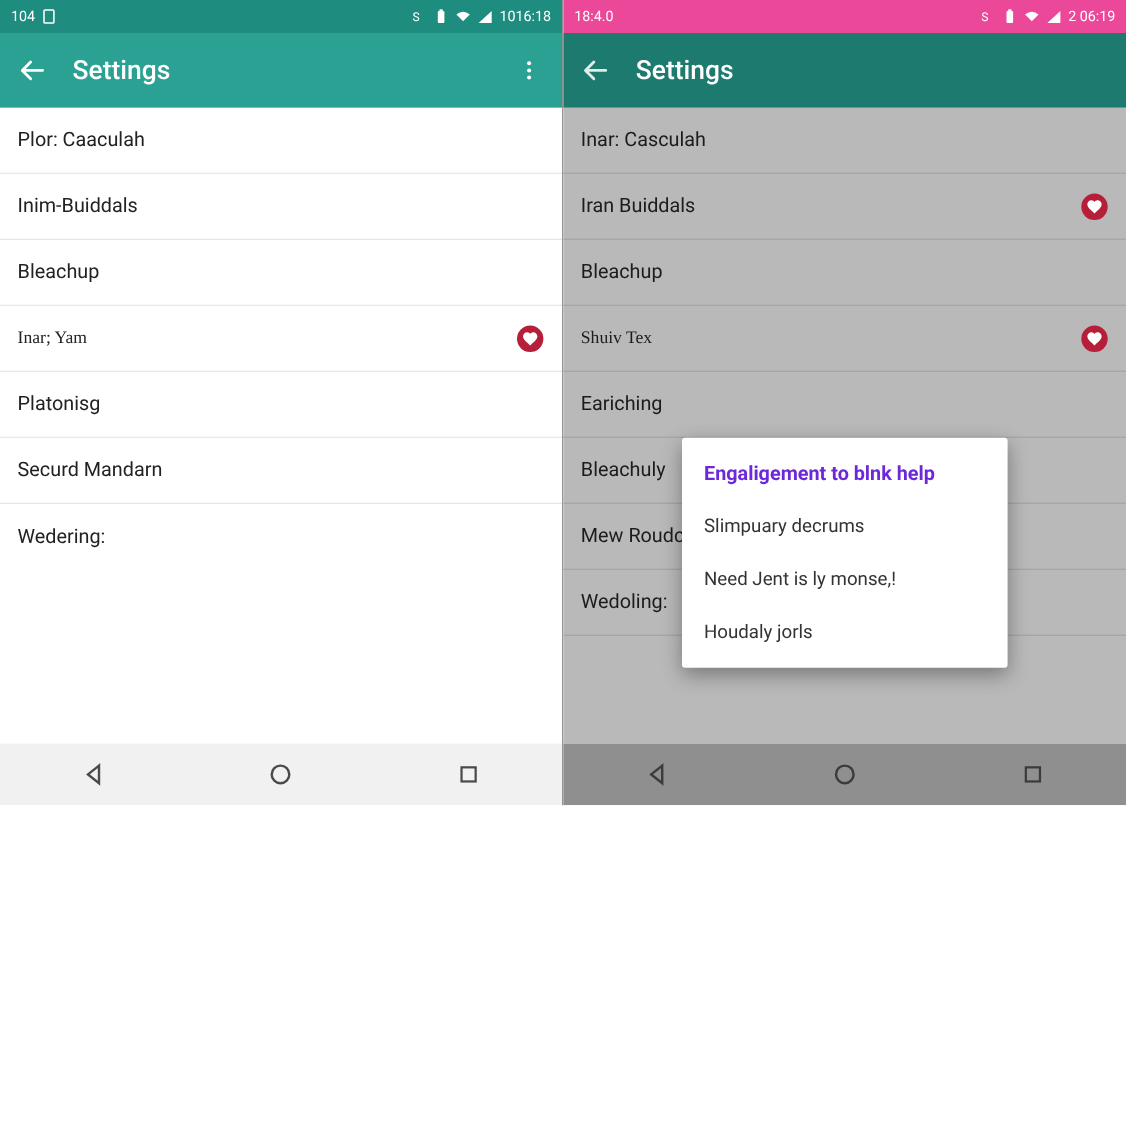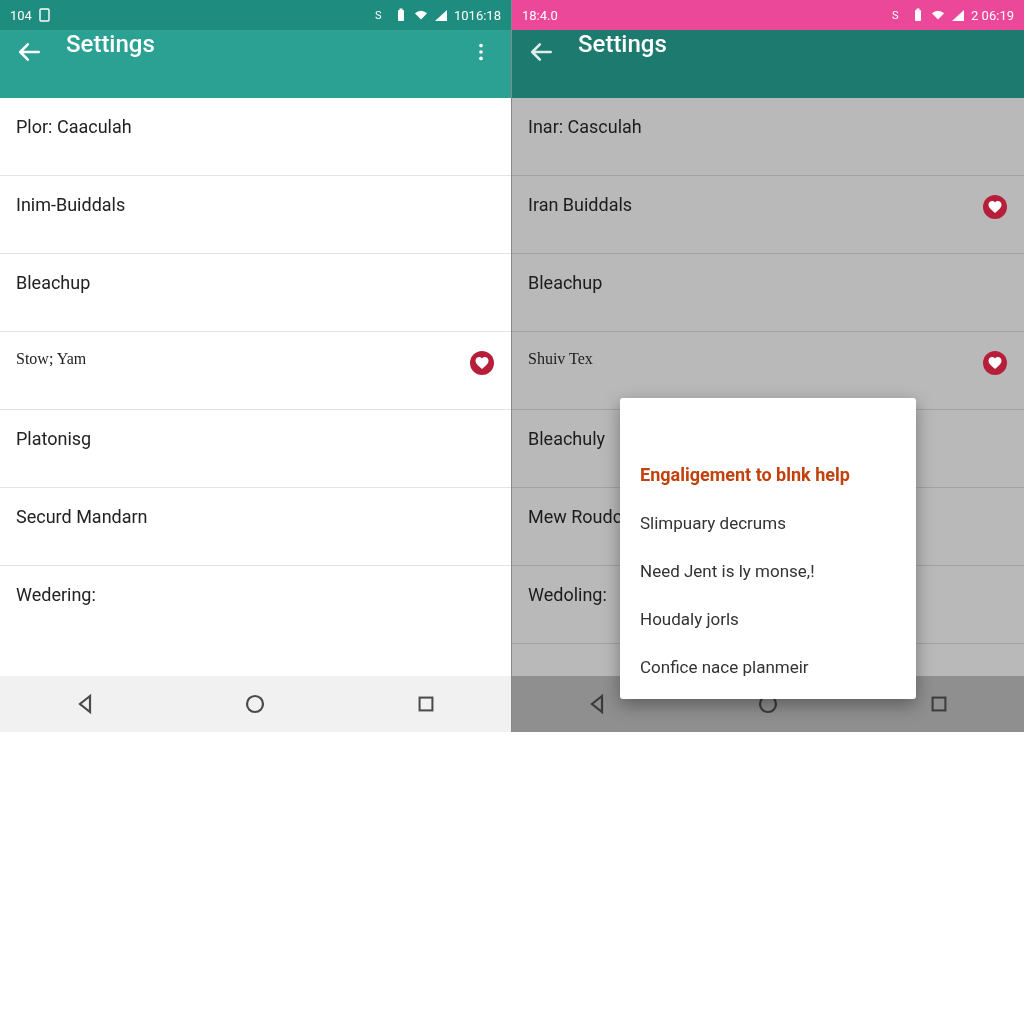--- a/index.html
+++ b/index.html
@@ -7,44 +7,44 @@
   .split { display:flex; width:1024px; height:1024px; }
   .pane { width:512px; height:732px; position:relative; display:flex; flex-direction:column; overflow:hidden; }
   .pane.left  { border-right:1px solid #888; }
   
   .statusbar { height:30px; display:flex; align-items:center; justify-content:space-between; padding:0 10px; font-size:13px; color:#fff; }
   .pane.left  .statusbar { background:#1e8c7e; }
   .pane.right .statusbar { background:#ec4899; }
   .statusbar .sb-left, .statusbar .sb-right { display:flex; align-items:center; gap:6px; }
   .statusbar .sb-icon { width:14px; height:14px; display:inline-flex; align-items:center; justify-content:center; }
   
-  .appbar { height:68px; display:flex; align-items:flex-start; padding:0 8px; color:#fff; }
+  .appbar { height:68px; display:flex; align-items:center; padding:0 8px; color:#fff; }
   .pane.left  .appbar { background:#2aa193; }
   .pane.right .appbar { background:#1d7a6e; }
   .appbar .back { width:44px; height:44px; display:flex; align-items:center; justify-content:center; cursor:pointer; border-radius:50%; }
   .appbar .title { font-size:24px; font-weight:500; margin-left:14px; flex:1; }
   .appbar .overflow { width:44px; height:44px; display:flex; align-items:center; justify-content:center; cursor:pointer; border-radius:50%; }
   
   .list { flex:1; background:#fff; overflow:hidden; }
   .pane.right .list { background:#b9b9b9; }
-  .row { height:60px; display:flex; align-items:flex-start; padding:0 16px; border-bottom:1px solid #e3e3e3; font-size:18px; color:#222; cursor:pointer; position:relative;margin-top:18px; }
+  .row { height:60px; display:flex; align-items:center; padding:0 16px; border-bottom:1px solid #e3e3e3; font-size:18px; color:#222; cursor:pointer; position:relative; }
   .pane.right .row { border-bottom:1px solid #a2a2a2; color:#1c1c1c; }
   .row.nolower { border-bottom:none; }
   .row .label { flex:1; }
   .row .badge { width:26px; height:26px; }
   .row.small .label { font-size:16px; font-family: Georgia, "Times New Roman", serif; }
   
   .navbar { height:56px; display:flex; align-items:center; justify-content:space-around; }
   .pane.left  .navbar { background:#f1f1f1; }
   .pane.right .navbar { background:#8f8f8f; }
   .navbar .navbtn { width:80px; height:40px; display:flex; align-items:center; justify-content:center; cursor:pointer; }
   .navbar svg { fill:none; stroke:#4a4a4a; stroke-width:2.2; }
   .pane.right .navbar svg { stroke:#3b3b3b; }
   .popup { position:absolute; left:108px; top:398px; width:296px; background:#fff; border-radius:3px; box-shadow:0 6px 18px rgba(0,0,0,0.35); padding:16px 0 8px 0; z-index:10; }
-  .popup .ptitle { font-size:18px; font-weight:700; color:#c2410c; padding:6px 20px 14px 20px;margin-top:44px; }
+  .popup .ptitle { font-size:18px; font-weight:700; color:#6d28d9; padding:6px 20px 14px 20px; }
   .popup .pitem { font-size:17px; color:#333; padding:14px 20px; cursor:pointer; }
   
   svg { display:block; }
 </style>
 </head>
 <body>
 
 <div class="split">
 
   <div class="pane left">
@@ -103,21 +103,21 @@
         <div class="row">
           <span class="label">Plor: Caaculah</span>
         </div>
         <div class="row">
           <span class="label">Inim-Buiddals</span>
         </div>
         <div class="row">
           <span class="label">Bleachup</span>
         </div>
         <div class="row small">
-          <span class="label">Stow; Yam</span>
+          <span class="label">Inar; Yam</span>
           <span class="badge">
             <svg width="26" height="26" viewBox="0 0 26 26">
               <circle cx="13" cy="13" r="12" fill="#b61f3a"></circle>
               <path d="M13 19 C10 16 6.5 14 6.5 10.7 C6.5 8.6 8.2 7 10.2 7 C11.5 7 12.5 7.7 13 8.6 C13.5 7.7 14.5 7 15.8 7 C17.8 7 19.5 8.6 19.5 10.7 C19.5 14 16 16 13 19 Z" fill="#fff"></path>
             </svg>
           </span>
         </div>
         <div class="row">
           <span class="label">Platonisg</span>
         </div>
@@ -207,36 +207,38 @@
         <div class="row small">
           <span class="label">Shuiv Tex</span>
           <span class="badge">
             <svg width="26" height="26" viewBox="0 0 26 26">
               <circle cx="13" cy="13" r="12" fill="#b61f3a"></circle>
               <path d="M13 19 C10 16 6.5 14 6.5 10.7 C6.5 8.6 8.2 7 10.2 7 C11.5 7 12.5 7.7 13 8.6 C13.5 7.7 14.5 7 15.8 7 C17.8 7 19.5 8.6 19.5 10.7 C19.5 14 16 16 13 19 Z" fill="#fff"></path>
             </svg>
           </span>
         </div>
         <div class="row">
+          <span class="label">Eariching</span>
+        </div>
+        <div class="row">
           <span class="label">Bleachuly</span>
         </div>
         <div class="row">
           <span class="label">Mew Roudc</span>
         </div>
         <div class="row nolower">
           <span class="label">Wedoling:</span>
         </div>
       </div>
 
     <div class="popup">
       <div class="ptitle">Engaligement to blnk help</div>
       <div class="pitem">Slimpuary decrums</div>
       <div class="pitem">Need Jent is ly monse,!</div>
       <div class="pitem">Houdaly jorls</div>
-      <div class="pitem">Confice nace planmeir</div>
     </div>
 
     <div class="navbar">
       <div class="navbtn">
         <svg width="24" height="24" viewBox="0 0 24 24">
             <path d="M17 4 L7 12 L17 20 Z" fill="none"></path>
           </svg>
       </div>
       <div class="navbtn">
         <svg width="24" height="24" viewBox="0 0 24 24">

